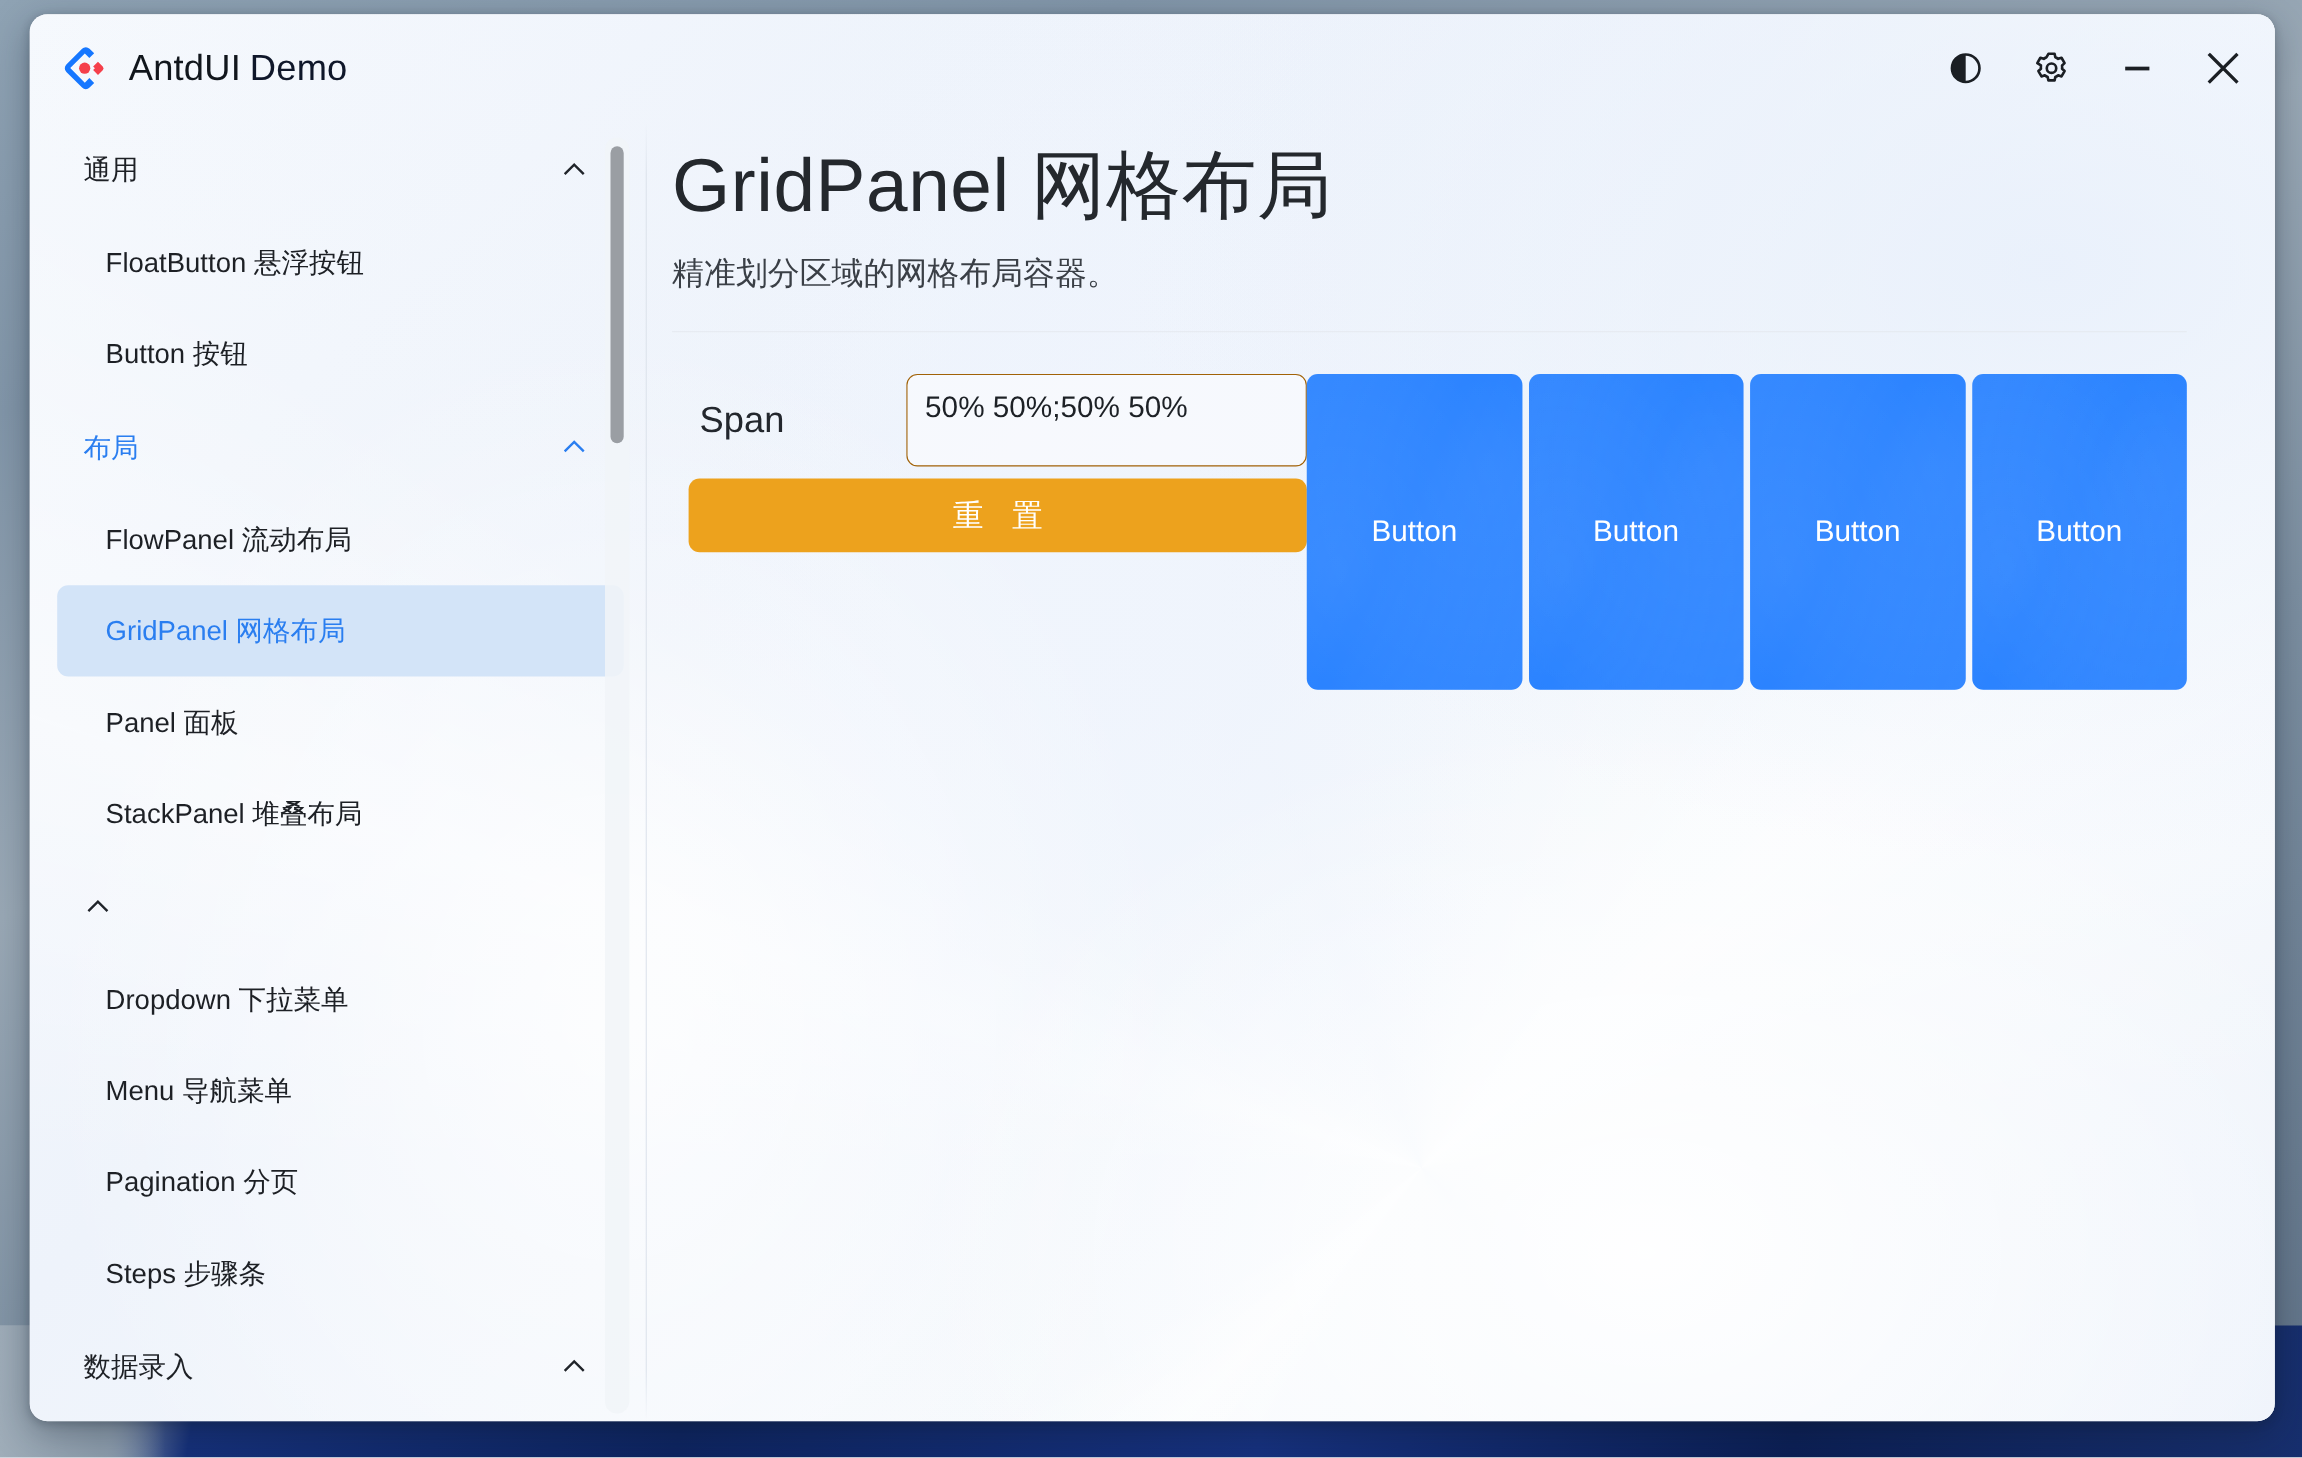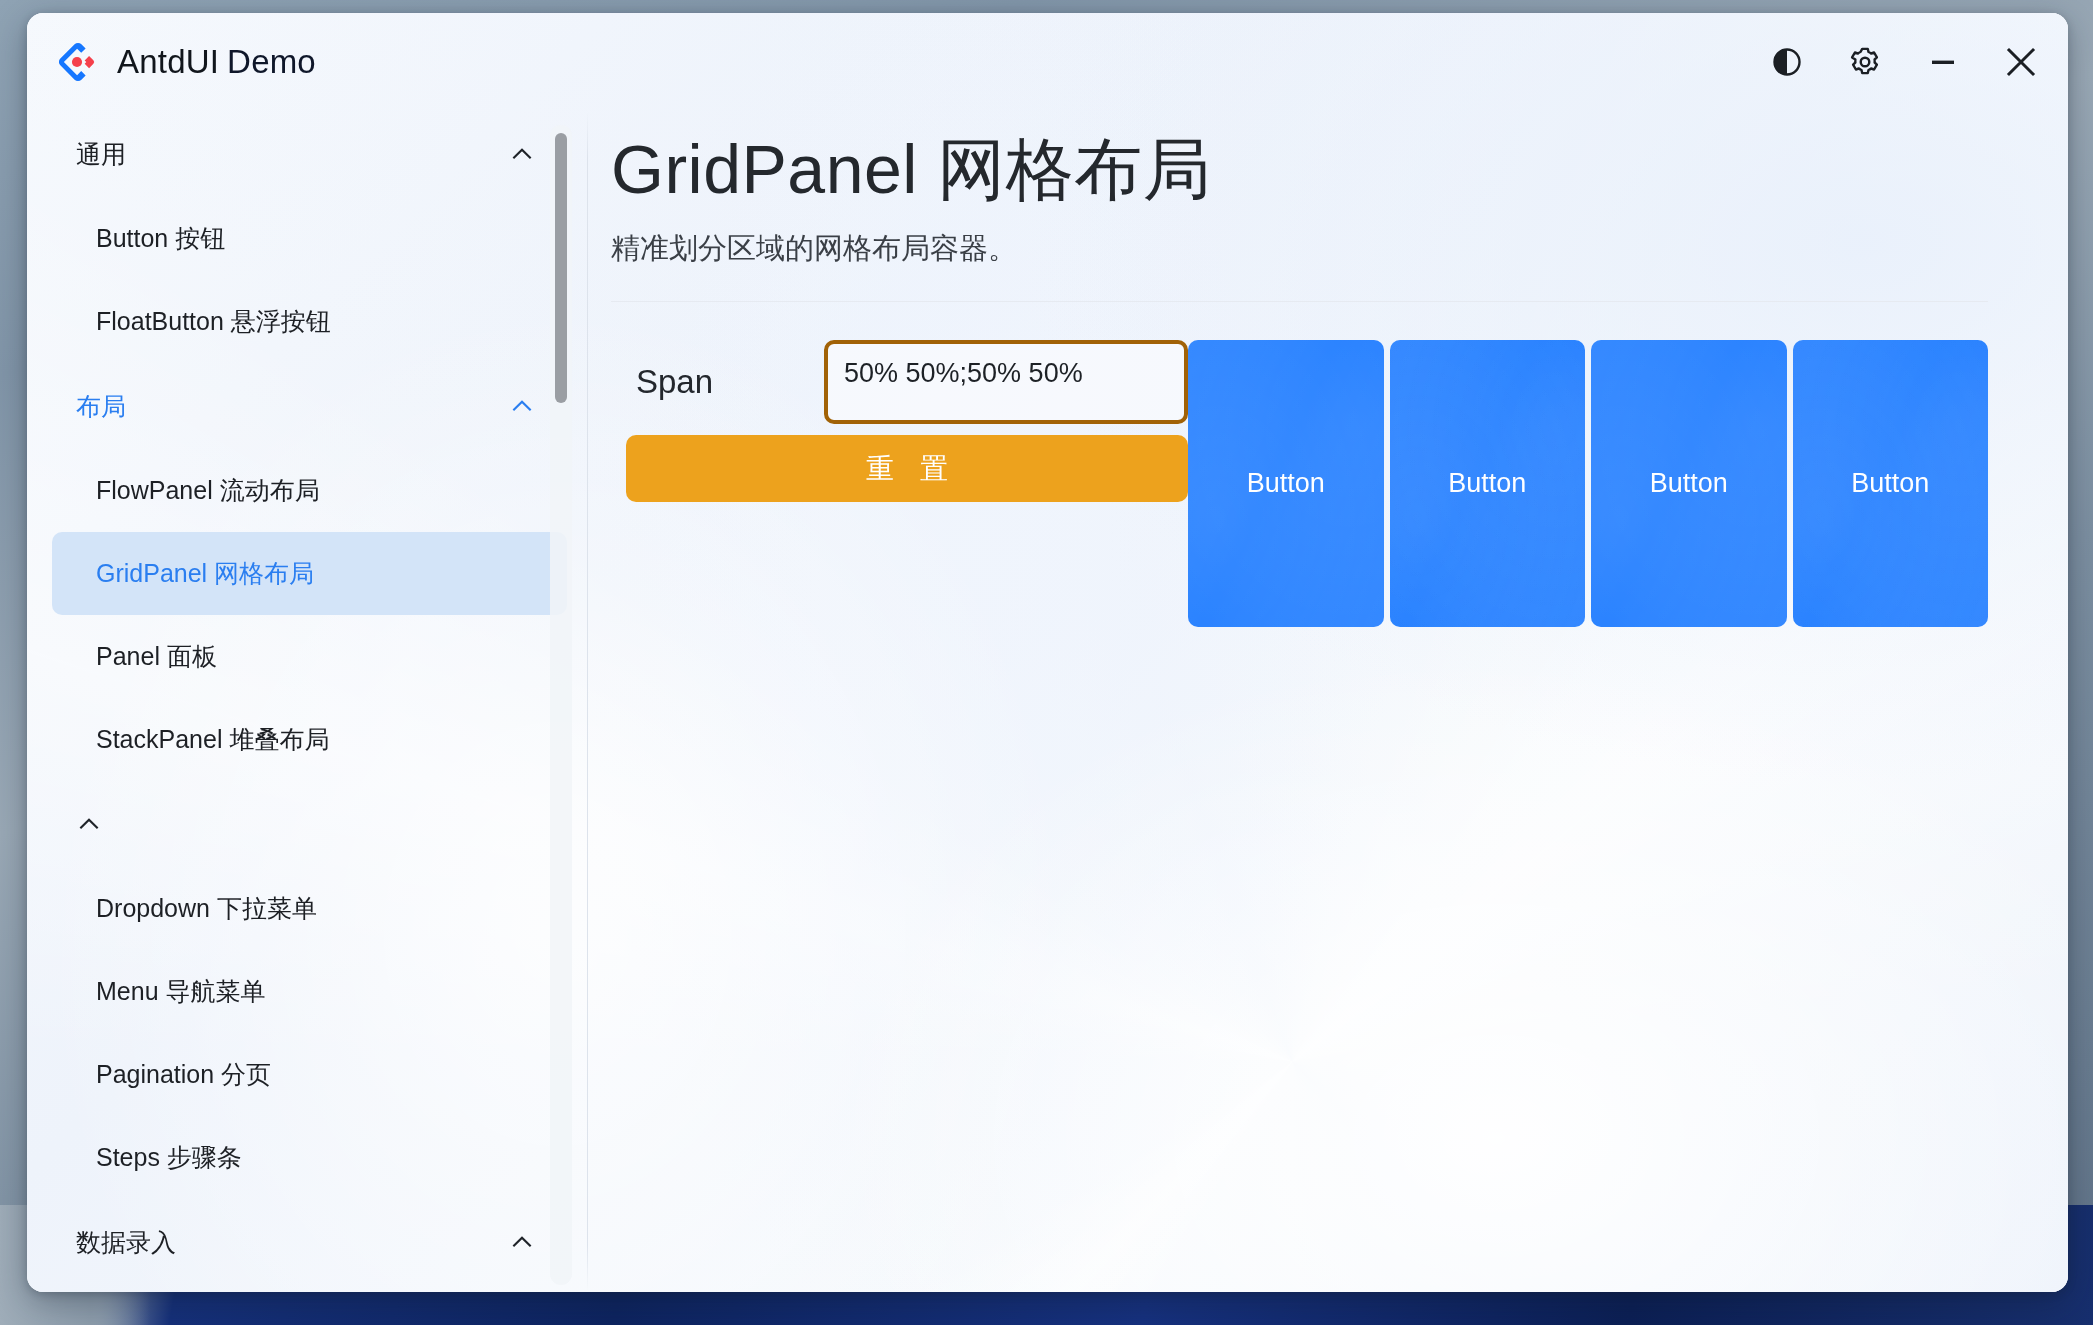--- a/index.html
+++ b/index.html
@@ -237,21 +237,21 @@
   }
   .form-label {
     width: 198px;
     flex: none;
     font-size: 33px;
     color: #23272d;
     padding-left: 10px;
   }
   .form-field {
     flex: 1;
-    border: 4px solid #a16207;
+    border: 1px solid #a16207;
     border-radius: 10px;
     background: rgba(250,251,253,0.72);
     font-size: 27px;
     color: #1d2126;
     padding: 14px 16px;
   }
   .form-field.tall { height: 84px; }
   .form-field.short { height: 54px; padding-top: 11px; }
 
   #reset-btn {
@@ -362,24 +362,24 @@
       <nav id="sidebar">
         <div id="sidebar-scroll">
 
           <div class="group-header">
             <span class="gh-label">通用</span>
             <svg class="chev" viewBox="0 0 24 24">
               <path d="M4 16 L12 8 L20 16" fill="none" stroke="#20242a" stroke-width="2"></path>
             </svg>
           </div>
           <div class="nav-item">
+            <span>FloatButton 悬浮按钮</span>
+          </div>
+          <div class="nav-item">
             <span>Button 按钮</span>
-          </div>
-          <div class="nav-item">
-            <span>FloatButton 悬浮按钮</span>
           </div>
 
           <div class="group-header active">
             <span class="gh-label">布局</span>
             <svg class="chev" viewBox="0 0 24 24">
               <path d="M4 16 L12 8 L20 16" fill="none" stroke="#2a7ef0" stroke-width="2"></path>
             </svg>
           </div>
           <div class="nav-item">
             <span>FlowPanel 流动布局</span>

